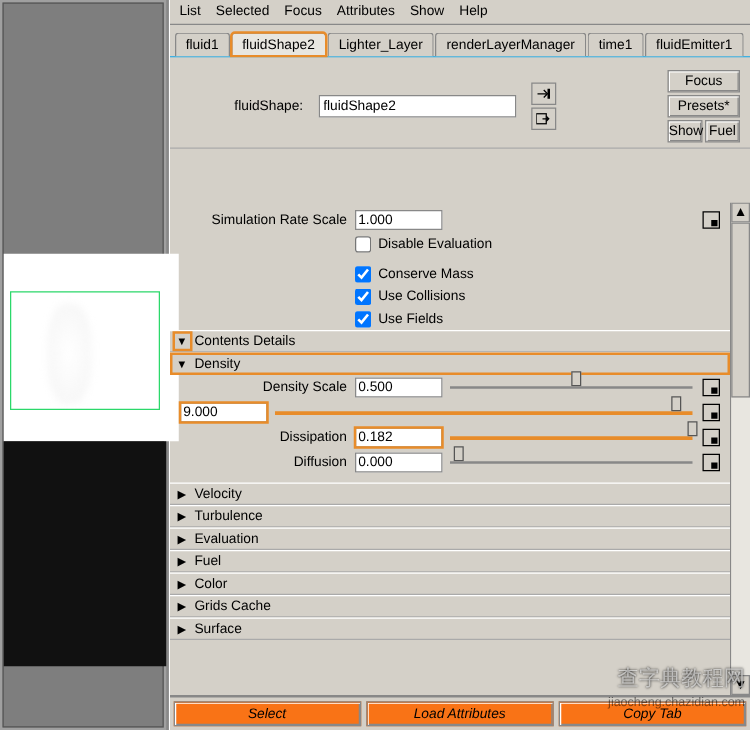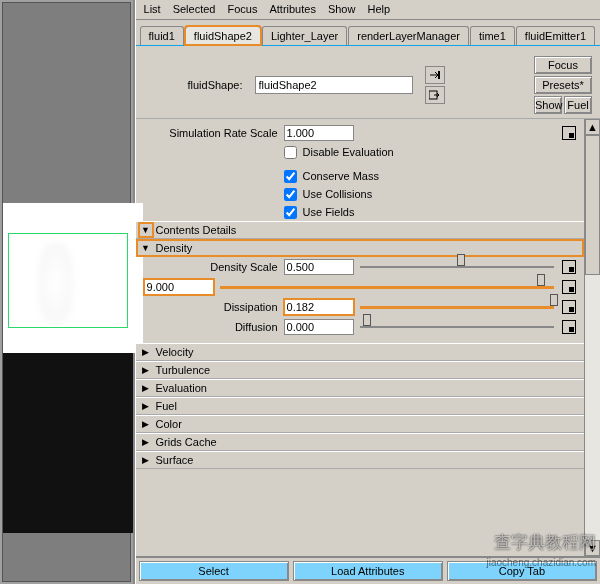--- a/index.html
+++ b/index.html
@@ -22,21 +22,21 @@
 .tab.selected { background:#e8e6e0; outline:2px solid #e88c2a; outline-offset:-1px;}
 
 .top-panel { padding: 10px 8px 4px 8px; background:#d4d0c8; display:flex; align-items:center; gap:6px; border-bottom:1px solid #aaa;}
 .top-panel .lbl { width:105px; text-align:right; padding-right:6px;}
 .top-panel input[type=text] { width:158px; height:18px; border:1px solid #888; background:#fff; padding:1px 3px; font-size:11px;}
 .iconbtn { width:20px; height:18px; border:1px solid #888; background:#d4d0c8; display:inline-flex; align-items:center; justify-content:center; margin-left:2px;}
 .btncol { display:flex; flex-direction:column; gap:2px; margin-left:auto;}
 .btncol button, .btnrow button { width:58px; height:18px; border:1px solid #888; background:#d4d0c8; font-size:11px; cursor:default; box-shadow: inset 1px 1px 0 #fff, inset -1px -1px 0 #888;}
 .btnrow { display:flex; gap:2px;}
 
-.scroll-body { flex:1; overflow:hidden; position:relative; display:flex;}
+.scroll-body { flex:1; overflow:hidden; position:relative; display:flex;margin-top:43px;}
 .scroll-content { flex:1; overflow:hidden; padding:4px 0 0 0;}
 .scrollbar { width:16px; background:#d4d0c8; border-left:1px solid #888; display:flex; flex-direction:column;}
 .scrollbar .arrow { height:16px; border:1px solid #888; background:#d4d0c8; display:flex; align-items:center; justify-content:center;}
 .scrollbar .track { flex:1; background:#e8e6e0; position:relative;}
 .scrollbar .thumb { position:absolute; top:0; width:100%; height:140px; background:#d4d0c8; border:1px solid #888;}
 
 .field-row { display:flex; align-items:center; height:20px; padding:0 8px;}
 .field-row .label { width:140px; text-align:right; padding-right:6px; font-size:11px;}
 .field-row input[type=text].num { width:70px; height:16px; border:1px solid #888; background:#fff; padding:0 2px; font-size:11px;}
 .field-row .slider { flex:1; height:16px; margin:0 6px; position:relative; display:flex; align-items:center;}
@@ -52,21 +52,21 @@
 .check-row input { margin-right:6px;}
 
 .section-hdr { display:flex; align-items:center; height:18px; background:#d4d0c8; padding-left:4px; border-top:1px solid #fff; border-bottom:1px solid #aaa;}
 .section-hdr .tw { width:12px; height:12px; display:inline-flex; align-items:center; justify-content:center; margin-right:4px; font-size:9px;}
 .section-hdr .tw.hl { outline:2px solid #e88c2a;}
 .section-hdr .title { font-weight:normal; font-size:11px;}
 .section-hdr.density { outline:2px solid #e88c2a; outline-offset:-2px;}
 .section-hdr.opened .tw { }
 
 .bottom-bar { height:28px; border-top:2px solid #888; display:flex; padding:3px; gap:4px; background:#d4d0c8;}
-.bottom-bar button { flex:1; border:1px solid #888; background:#7dd3fc; box-shadow: inset 1px 1px 0 #fff, inset -1px -1px 0 #888; font-size:11px;}
+.bottom-bar button { flex:1; border:1px solid #888; background:#f97316; box-shadow: inset 1px 1px 0 #fff, inset -1px -1px 0 #888; font-size:11px;font-style:italic;}
 
 .watermark { position:absolute; right:4px; bottom:30px; font-size:17px; color:rgba(255,255,255,0.6); text-shadow:0 0 2px #000; pointer-events:none;font-family:Liberation Mono, monospace;}
 .watermark2 { position:absolute; right:4px; bottom:16px; font-size:10px; color:rgba(0,0,0,0.5); pointer-events:none;}
 
 svg { display:block;}
 </style>
 </head>
 <body>
 
 <div class="outer">

